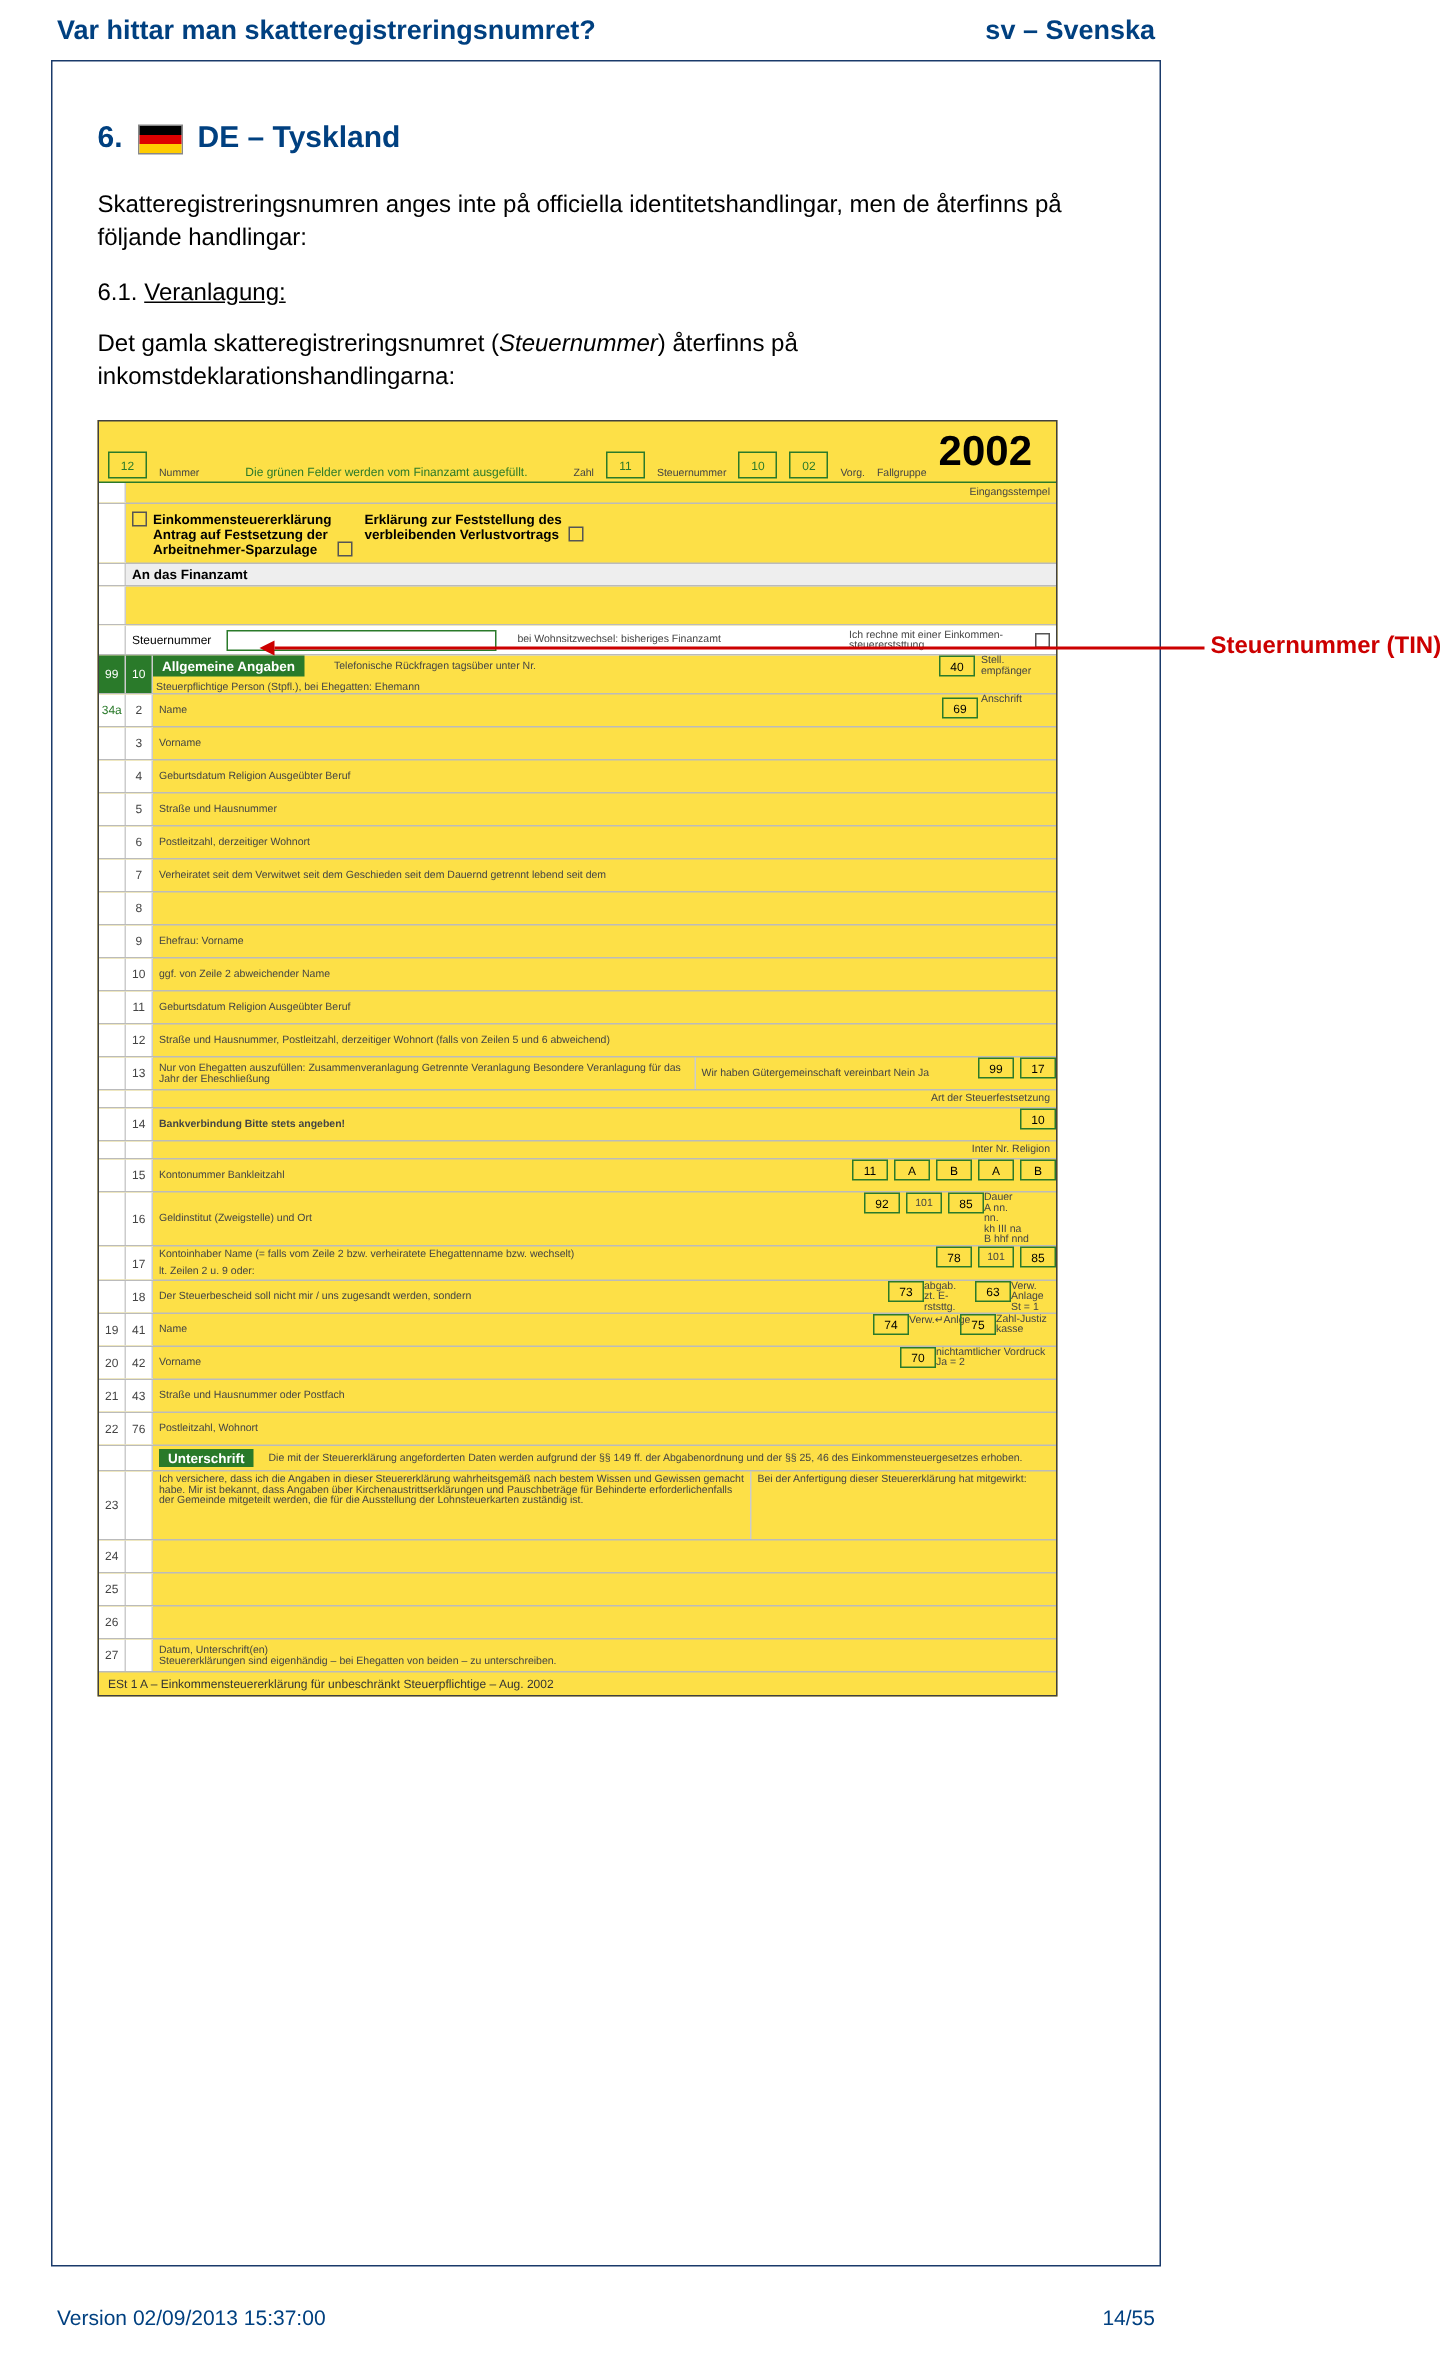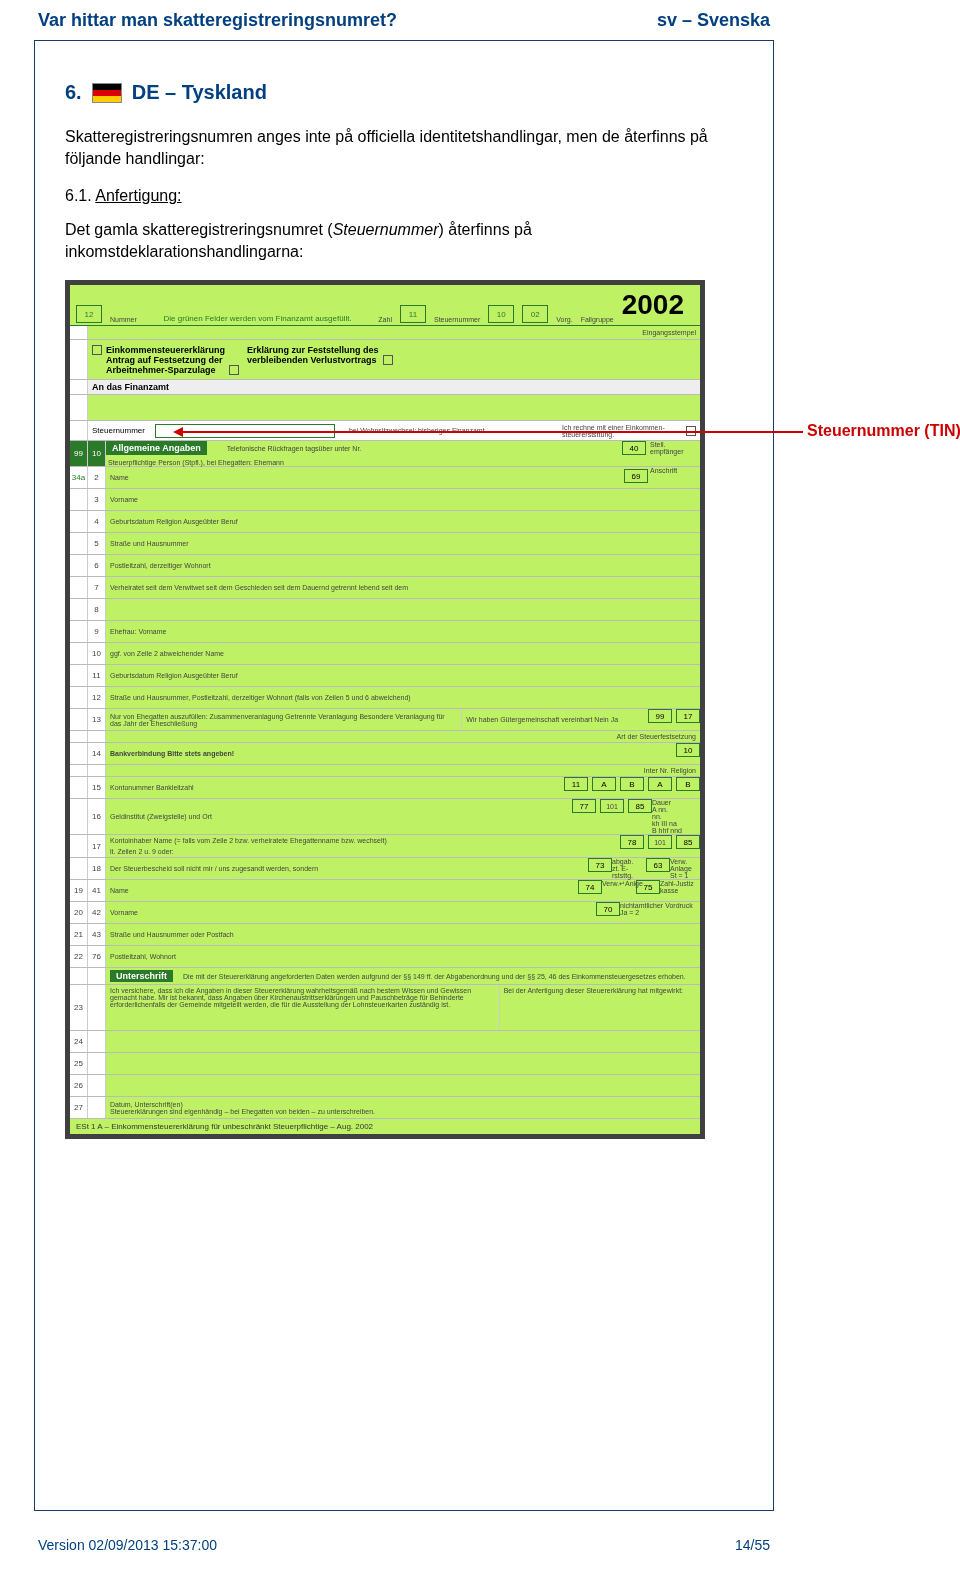--- a/index.html
+++ b/index.html
@@ -63,22 +63,22 @@
   .sub-heading .num { color:#000; }
   .sub-heading .u { text-decoration: underline; }
   .body-text .ital { font-style: italic; }
   .form-wrap {
     position: relative;
     margin-top: 10px;
     width: 760px;
   }
   .form-img {
     width: 640px;
-    border: 5px solid #404040;
-    background:#bef264;
+    border: 1px solid #404040;
+    background:#fde047;
     position: relative;
   }
   
   .form-top {
     padding:4px 6px 2px 6px;
     border-bottom:1px solid #2a7a2a;
     font-size:8px;
     color:#2a7a2a;
     display:flex;
     align-items:flex-end;
@@ -220,21 +220,21 @@
           <span class="r"></span>
           <span class="y"></span>
     </span>
     <span>DE – Tyskland</span>
   </div>
 
   <p class="body-text">Skatteregistreringsnumren anges inte på officiella identitetshandlingar, men de återfinns på följande handlingar:</p>
 
   <p class="sub-heading">
     <span class="num">6.1.</span>
-    <span class="u">Anfertigung:</span>
+    <span class="u">Veranlagung:</span>
   </p>
 
   <p class="body-text">
     <span>Det gamla skatteregistreringsnumret (</span><span class="ital">Steuernummer</span><span>) återfinns på inkomstdeklarationshandlingarna:</span>
   </p>
 
   <div class="form-wrap">
     <div class="form-img">
 
       <div class="form-top">
@@ -406,21 +406,21 @@
             <span class="green-cell">11</span>
             <span class="green-cell">A</span>
             <span class="green-cell">B</span>
             <span class="green-cell">A</span>
             <span class="green-cell">B</span>
           </div>
       <div class="form-row">
             <div class="ln"></div>
             <div class="ln">16</div>
             <div class="body mini">Geldinstitut (Zweigstelle) und Ort</div>
-            <span class="green-cell">77</span>
+            <span class="green-cell">92</span>
             <span class="green-cell mini">101</span>
             <span class="green-cell">85</span>
             <span class="mini" style="width:48px;white-space:pre-line;">Dauer
 A nn.
 nn.
 kh III na
 B hhf nnd</span>
           </div>
       <div class="form-row">
             <div class="ln"></div>

